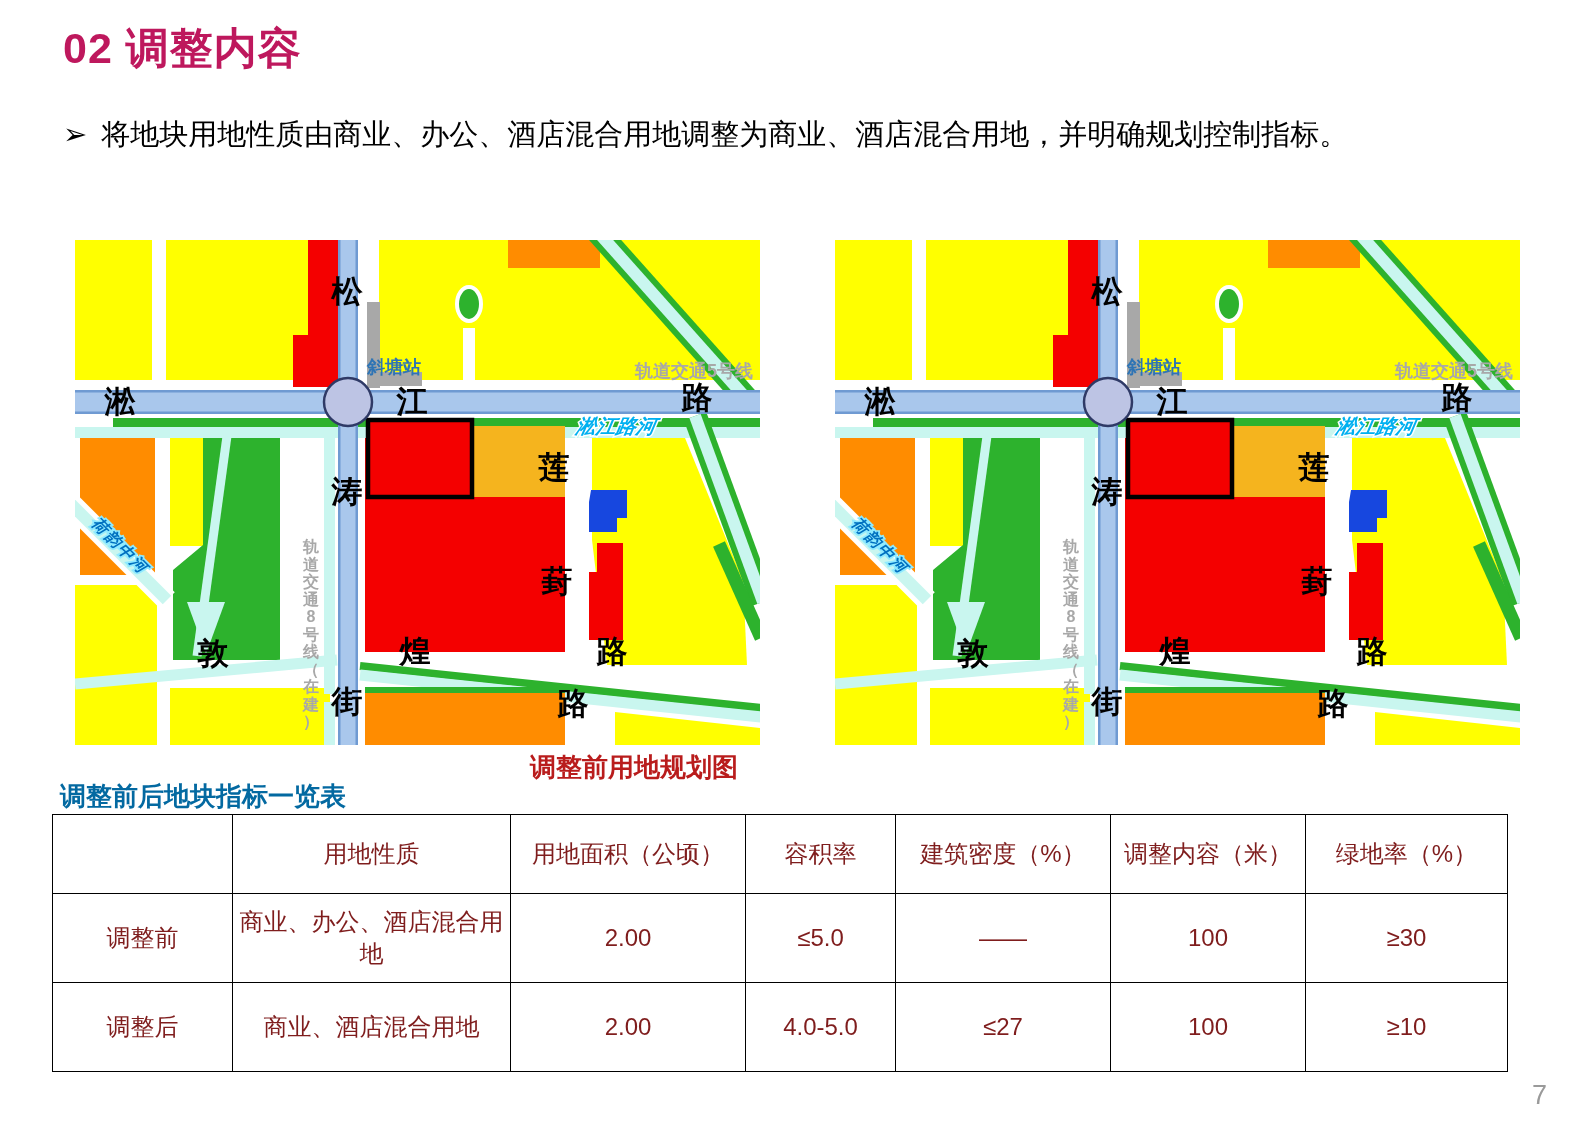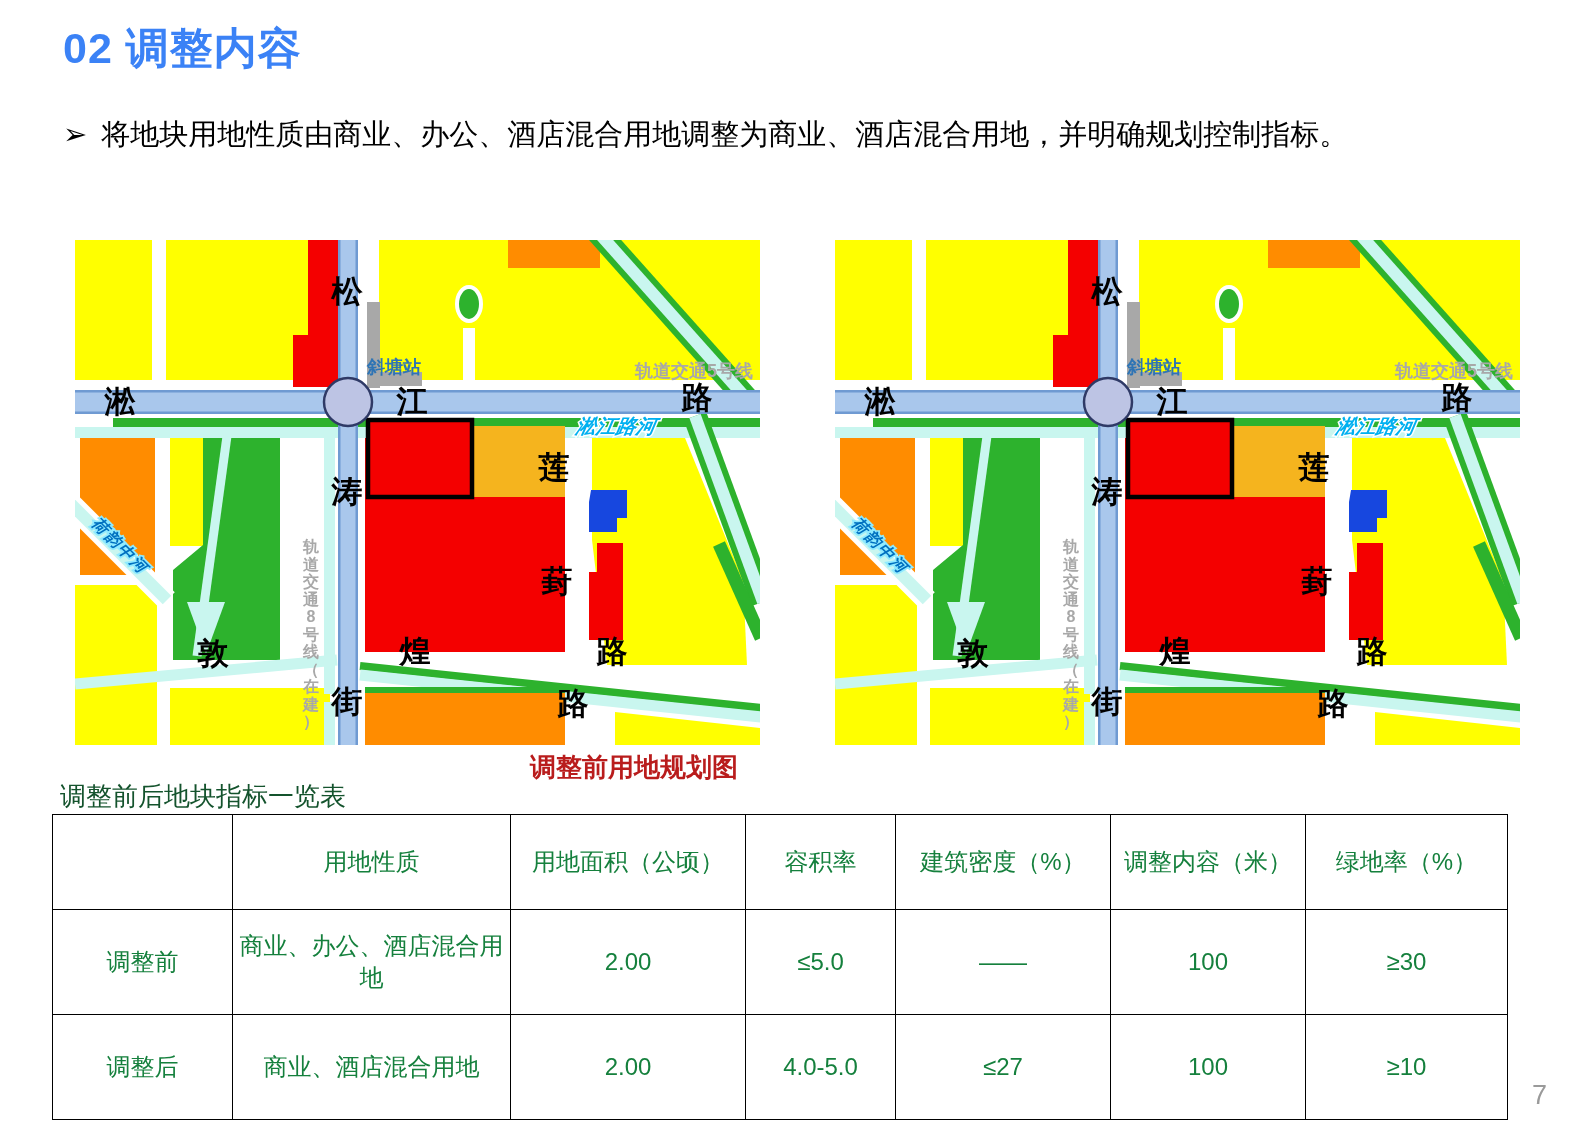--- a/index.html
+++ b/index.html
@@ -1,33 +1,33 @@
 <!DOCTYPE html>
 <html><head>
 <meta charset="utf-8">
 <style>
   html,body{margin:0;padding:0;background:#e9e9e9;}
   .page{position:relative;width:1587px;height:1123px;background:#ffffff;margin:0 auto;
         font-family:"Liberation Sans","DejaVu Sans",sans-serif;overflow:hidden;}
-  .title{position:absolute;left:63px;top:20px;font-size:43px;font-weight:bold;color:#3b82f6;letter-spacing:1px;}
+  .title{position:absolute;left:63px;top:20px;font-size:43px;font-weight:bold;color:#be185d;letter-spacing:1px;}
   .bullet{position:absolute;left:63px;top:116px;width:1460px;font-size:29px;color:#000;font-weight:500;
           display:flex;gap:14px;line-height:1.3;}
   .bullet .marker{flex:0 0 auto;}
   .map{position:absolute;width:685px;height:505px;}
   #map-before{left:75px;top:240px;}
   #map-after{left:835px;top:240px;}
   .map svg{display:block;width:100%;height:100%;}
   .caption{position:absolute;top:750px;width:685px;text-align:right;padding-right:22px;box-sizing:border-box;
            font-size:26px;font-weight:bold;color:#b91c1c;}
   #caption-before{left:75px;}
   #caption-after{left:835px;}
-  .table-title{position:absolute;left:60px;top:779px;font-size:26px;font-weight:normal;color:#14532d;}
+  .table-title{position:absolute;left:60px;top:779px;font-size:26px;font-weight:bold;color:#0369a1;}
   table.spec{position:absolute;left:52px;top:814px;width:1455px;border-collapse:collapse;table-layout:fixed;}
-  table.spec td{border:1.5px solid #000;text-align:center;vertical-align:middle;font-size:24px;color:#15803d;
-                padding:12px 6px;line-height:1.35;}
+  table.spec td{border:1.5px solid #000;text-align:center;vertical-align:middle;font-size:24px;color:#7f1d1d;
+                padding:4px 6px;line-height:1.35;}
   tr.hdr td{height:70px;}
   tr.row td{height:80px;}
   .pagenum{position:absolute;right:40px;bottom:12px;font-size:27px;color:#9a9a9a;}
   
   .rl{font-size:31px;font-weight:bold;text-anchor:middle;}
   .st{font-size:18px;font-weight:bold;}
   .g5{font-size:18px;font-weight:bold;text-anchor:end;}
   .rv{font-size:20px;font-weight:bold;font-style:italic;paint-order:stroke;stroke:#ffffff;stroke-width:3px;}
   .rv2{font-size:16px;font-weight:bold;font-style:italic;paint-order:stroke;stroke-width:3.5px;text-anchor:start;}
   .m8{font-size:16px;font-weight:bold;text-anchor:middle;}

